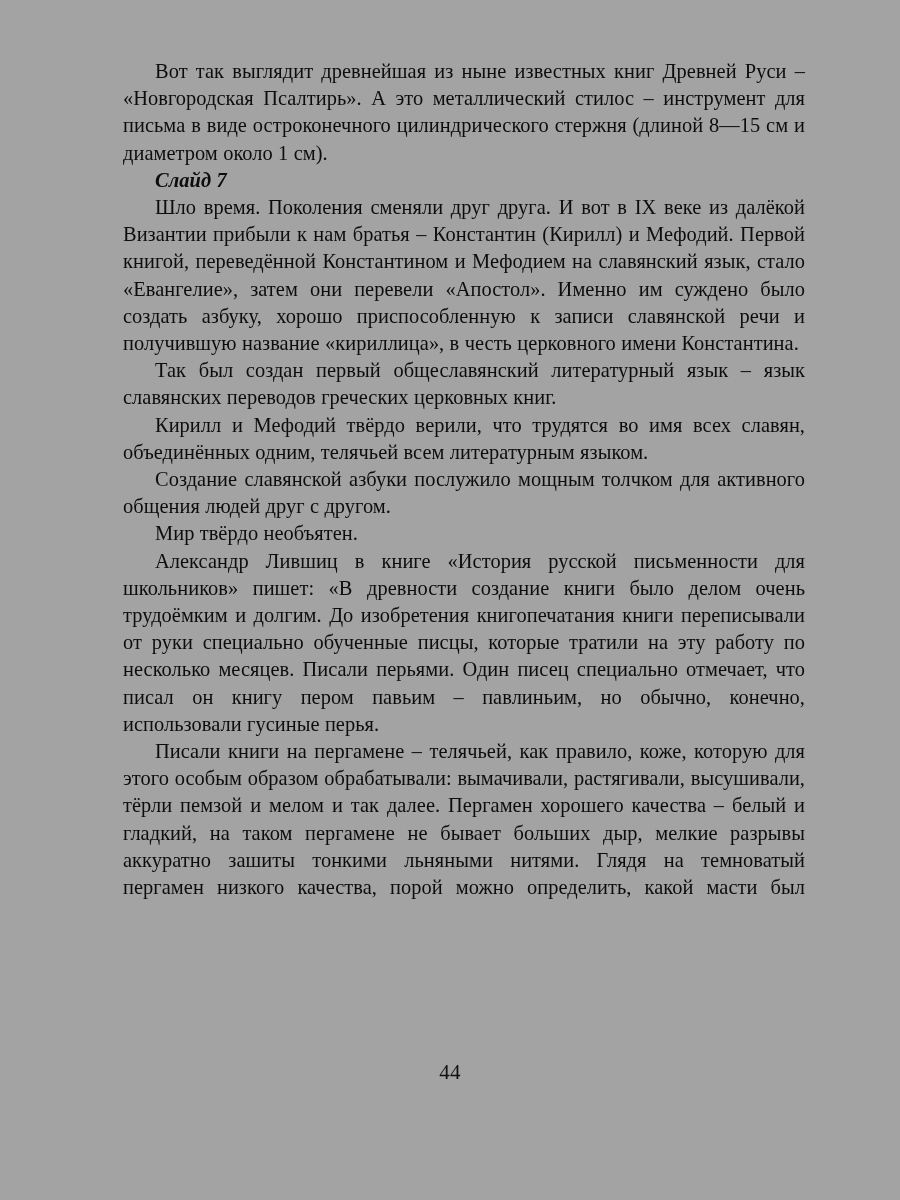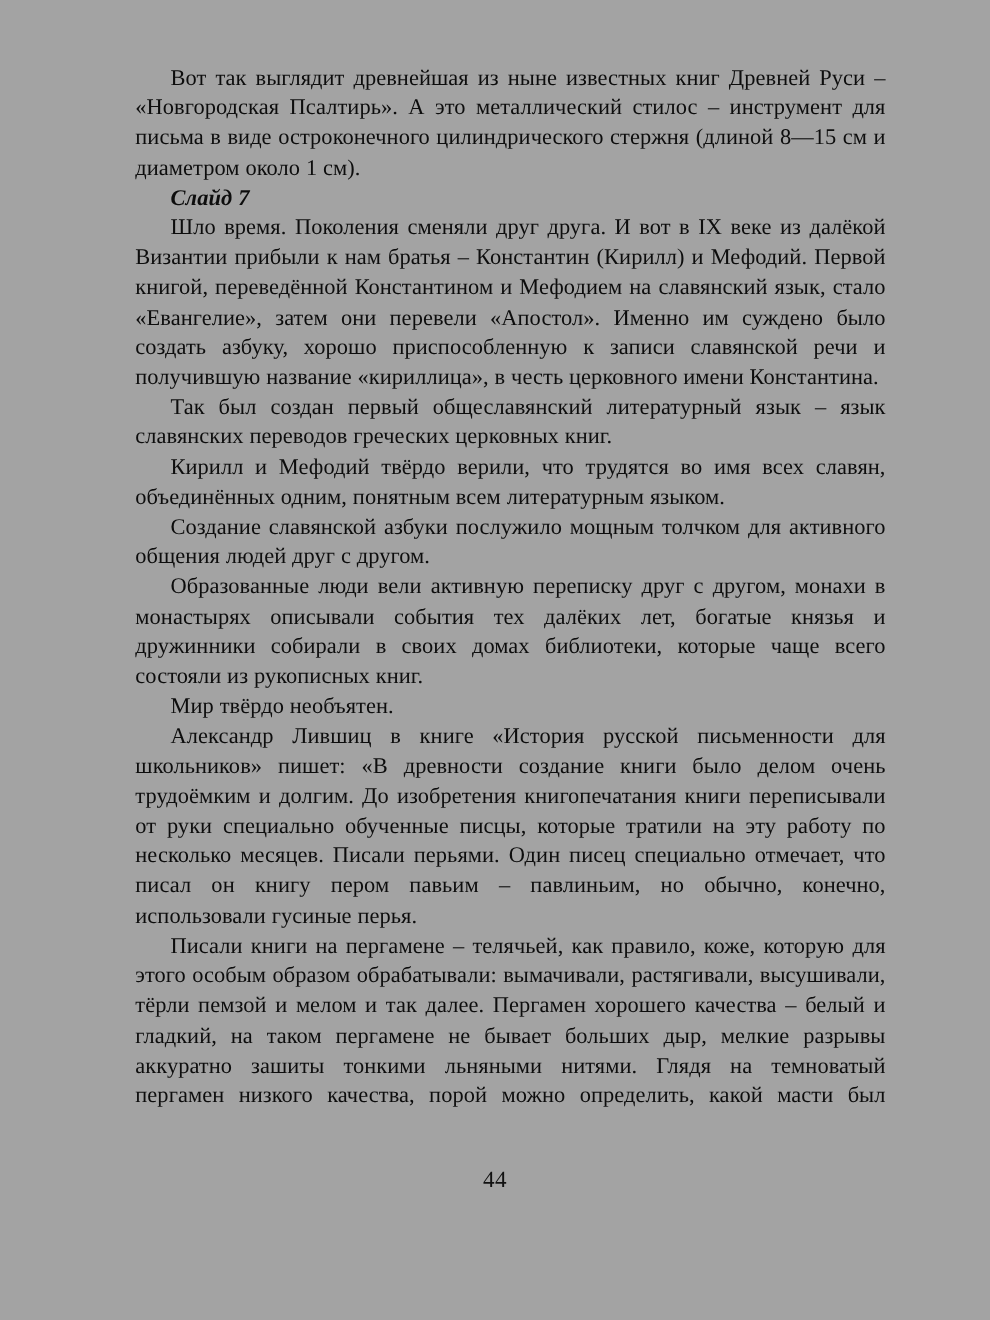--- a/index.html
+++ b/index.html
@@ -92,26 +92,25 @@
   <div class="text-column">
 
     <p class="para">Вот так выглядит древнейшая из ныне известных книг Древней Руси – «Новгородская Псалтирь». А это металлический стилос – инструмент для письма в виде остроконечного цилиндрического стержня (длиной 8—15 см и диаметром около 1 см).</p>
 
     <p class="slide-heading">Слайд 7</p>
 
     <p class="para">Шло время. Поколения сменяли друг друга. И вот в IX веке из далёкой Византии прибыли к нам братья – Константин (Кирилл) и Мефодий. Первой книгой, переведённой Константином и Мефодием на славянский язык, стало «Евангелие», затем они перевели «Апостол». Именно им суждено было создать азбуку, хорошо приспособленную к записи славянской речи и получившую название «кириллица», в честь церковного имени Константина.</p>
 
     <p class="para short-last">Так был создан первый общеславянский литературный язык – язык славянских переводов греческих церковных книг.</p>
 
-    <p class="para short-last">Кирилл и Мефодий твёрдо верили, что трудятся во имя всех славян, объединённых одним, понятным всем литературным языком.</p>
+    <p class="para short-last">Кирилл и Мефодий твёрдо верили, что трудятся во имя всех славян, объединённых одним, телячьей всем литературным языком.</p>
 
     <p class="para short-last">Создание славянской азбуки послужило мощным толчком для активного общения людей друг с другом.</p>
 
 
-    <p class="para short-last">Образованные люди вели активную переписку друг с другом, монахи в монастырях описывали события тех далёких лет, богатые князья и дружинники собирали в своих домах библиотеки, которые чаще всего состояли из рукописных книг.</p>
 
 
     <p class="para short-last">Мир твёрдо необъятен.</p>
 
     <p class="para short-last">Александр Лившиц в книге «История русской письменности для школьников» пишет: «В древности создание книги было делом очень трудоёмким и долгим. До изобретения книгопечатания книги переписывали от руки специально обученные писцы, которые тратили на эту работу по несколько месяцев. Писали перьями. Один писец специально отмечает, что писал он книгу пером павьим – павлиньим, но обычно, конечно, использовали гусиные перья.</p>
 
     <p class="para cut-off">Писали книги на пергамене – телячьей, как правило, коже, которую для этого особым образом обрабатывали: вымачивали, растягивали, высушивали, тёрли пемзой и мелом и так далее. Пергамен хорошего качества – белый и гладкий, на таком пергамене не бывает больших дыр, мелкие разрывы аккуратно зашиты тонкими льняными нитями. Глядя на темноватый пергамен низкого качества, порой можно определить, какой масти был</p>
 
   </div>
 

